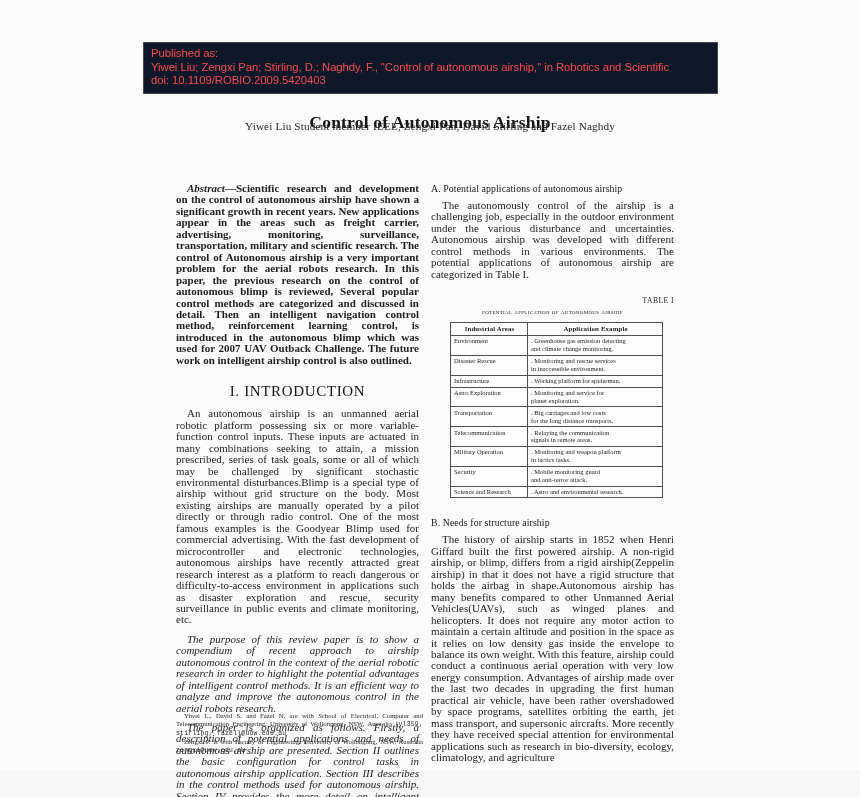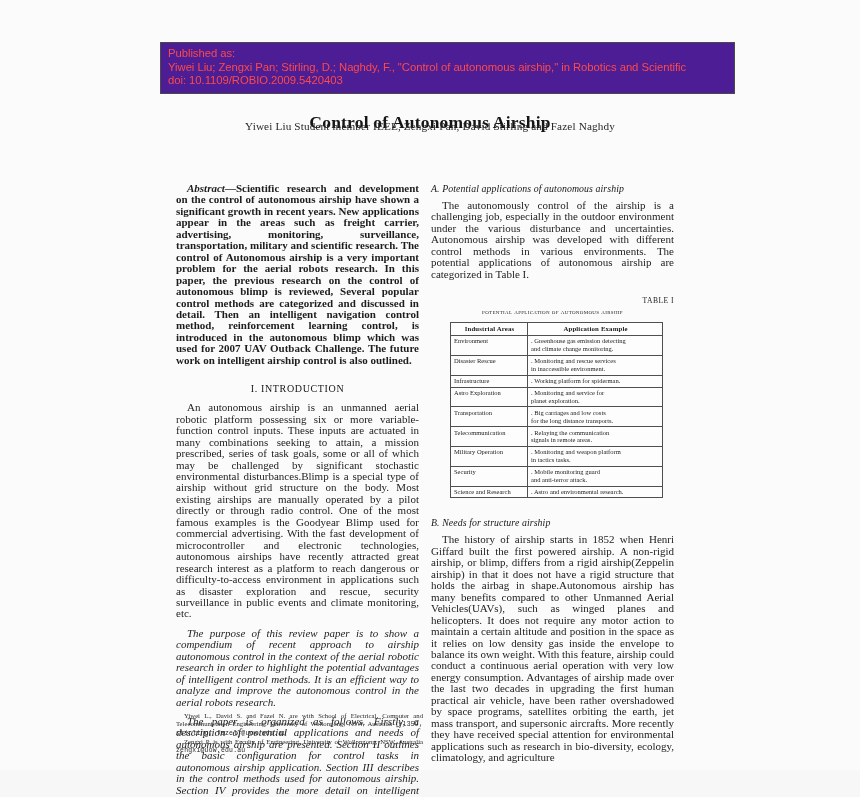--- a/index.html
+++ b/index.html
@@ -29,26 +29,26 @@
     left: 0;
     top: 0;
     width: 860px;
     height: 770px;
     background: #fbfbfb;
   }
 
   
   .pub-box {
     position: absolute;
-    left: 160px;
+    left: 143px;
     top: 42px;
     width: 575px;
     box-sizing: border-box;
     border: 1.5px solid #4a4a4a;
-    background: #4c1d95;
+    background: #0f172a;
     padding: 4px 6px 5px 7px;
   }
   .pub-line {
     font-family: "Liberation Sans", sans-serif;
     font-size: 11.3px;
     line-height: 13.6px;
     color: #fd4a4a;
     white-space: nowrap;
     letter-spacing: -0.05px;
   }
@@ -104,30 +104,29 @@
   p.body + p.body { margin-top: 8px; font-style: italic; }
 
   .abs-lead {
     font-style: italic;
     font-weight: bold;
   }
 
   h2.sec {
     margin: 17px 0 8px 0;
     text-align: center;
-    font-size: 10px;
+    font-size: 15px;
     font-weight: normal;
     letter-spacing: 0.65px;
     color: #161616;
   }
 
   h3.subsec {
     margin: 0 0 6px 0;
     font-size: 9.8px;
-    font-style: italic;
     font-weight: normal;
     letter-spacing: 0.1px;
     color: #171717;
   }
   h3.subsec.spaced { margin-top: 19px; }
 
   
   .footnote {
     position: absolute;
     left: 176px;

